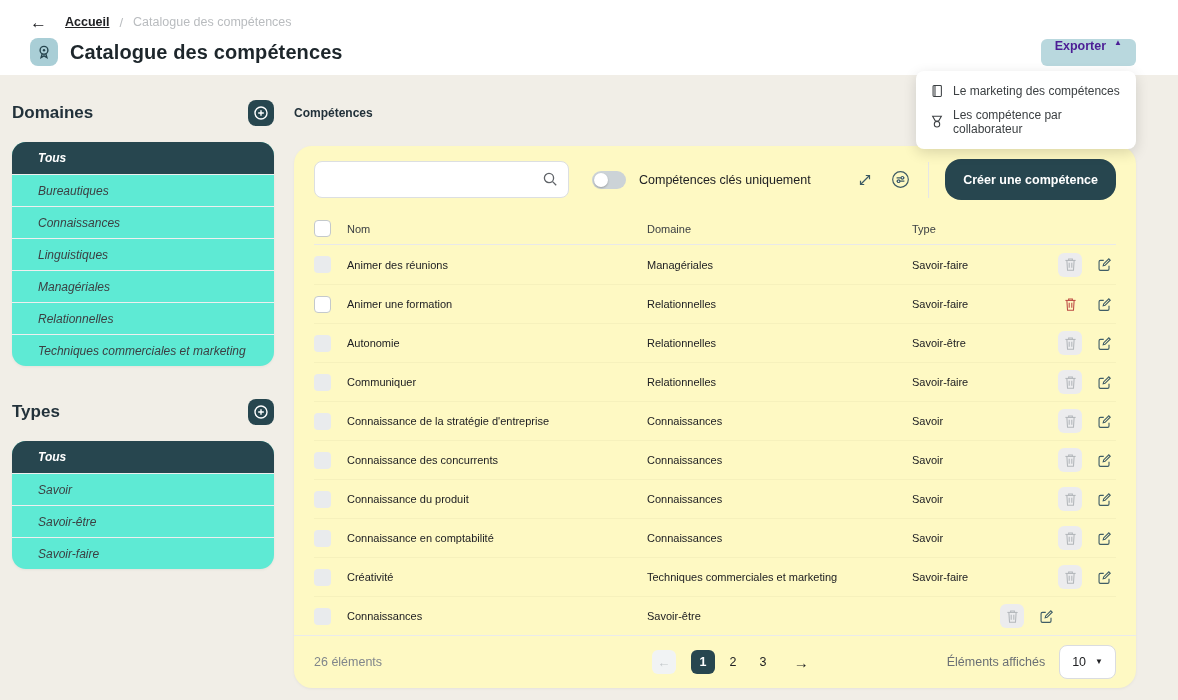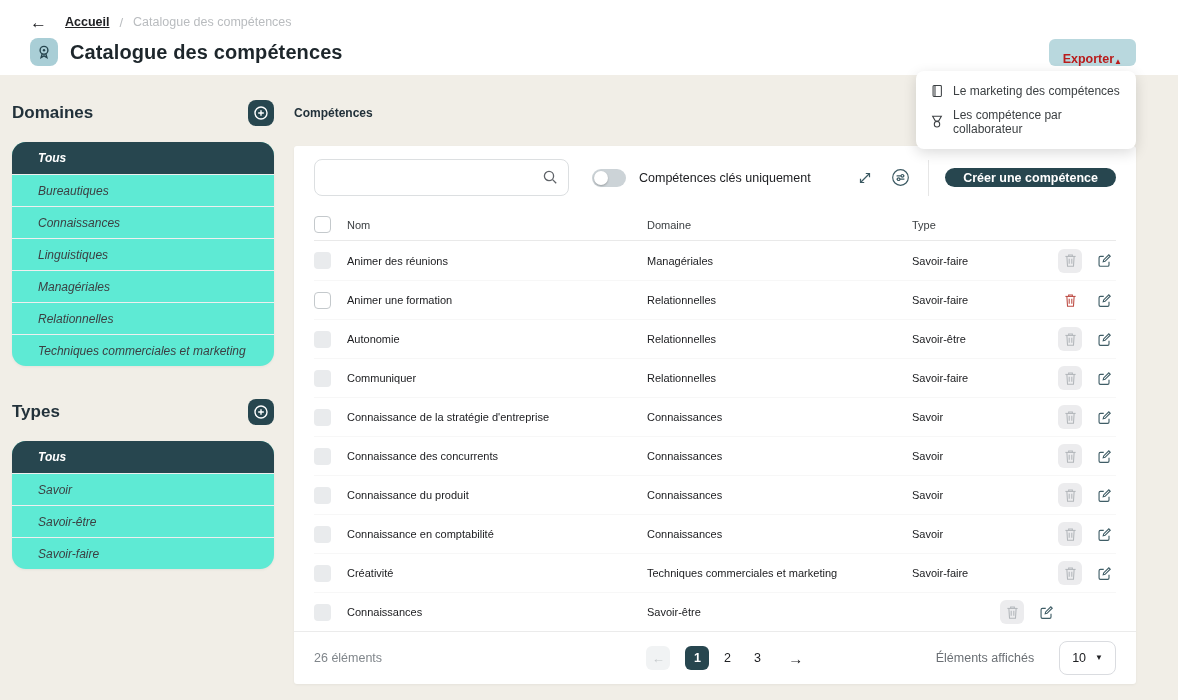--- a/index.html
+++ b/index.html
@@ -14,51 +14,51 @@
   
   .topbar { background:#fff; height:75px; padding:11px 42px 0 30px; }
   .crumb-row { display:flex; align-items:center; gap:10px; height:22px; }
   .back-arrow { font-size:17px; color:#202124; cursor:pointer; line-height:1; }
   .crumb-home { font-size:12.5px; font-weight:700; text-decoration:underline; color:#202124; cursor:pointer; margin-left:8px; }
   .crumb-sep { color:#b9bcbf; font-size:13px; }
   .crumb-cur { font-size:12.5px; color:#b9bcbf; }
   .title-row { display:flex; align-items:center; margin-top:5px; }
   .title-tile { width:28px; height:28px; border-radius:8px; background:#a9ced6; display:flex; align-items:center; justify-content:center; color:#27464f; }
   .page-title { font-size:20px; font-weight:700; margin-left:12px; letter-spacing:.1px; color:#1d262b; }
-  .export-btn { margin-left:auto; background:#b9d8de; color:#b91c1c; border:none; border-radius:6px; height:27px; padding:0 14px; font-family:inherit; font-size:12.5px; font-weight:700; display:flex; align-items:flex-end; cursor:pointer; }
+  .export-btn { margin-left:auto; background:#b9d8de; color:#4c1d95; border:none; border-radius:6px; height:27px; padding:0 14px; font-family:inherit; font-size:12.5px; font-weight:700; display:flex; align-items:flex-start; gap:8px; cursor:pointer; }
   .caret-up { font-size:8px; line-height:1; }
   
   .export-menu { position:absolute; top:71px; right:42px; width:220px; background:#fff; border-radius:8px; box-shadow:0 4px 14px rgba(0,0,0,.14); padding:8px 0; z-index:50; }
   .export-item { display:flex; align-items:center; gap:9px; padding:5px 14px; font-size:12px; color:#3c4043; cursor:pointer; }
   .export-item svg { flex:0 0 auto; color:#3c4043; }
   
   .content { display:flex; padding:25px 42px 0 12px; gap:20px; }
   .sidebar { width:262px; flex:0 0 262px; }
   .main { flex:1; min-width:0; }
   .section-head { display:flex; align-items:center; justify-content:space-between; margin-bottom:16px; height:26px; }
   .section-title { font-size:17px; font-weight:700; color:#22313a; }
   .plus-btn { width:26px; height:26px; border-radius:8px; background:#27464f; border:none; display:flex; align-items:center; justify-content:center; cursor:pointer; }
   .filter-card { background:#5eead4; border-radius:14px; overflow:hidden; box-shadow:0 1px 3px rgba(0,0,0,.05); margin-bottom:33px;font-style:italic; }
   .filter-item { height:32px; display:flex; align-items:center; padding:0 14px 0 26px; font-size:12px; color:#3c4043; border-top:1px solid #efefef; cursor:pointer; }
   .filter-item:first-child { border-top:none; }
   .filter-item.selected { background:#27464f; color:#fff; font-weight:700; }
   
-  .main-card { background:#ffffff; border-radius:3px; box-shadow:0 1px 3px rgba(0,0,0,.05); }
+  .main-card { background:#fef9c3; border-radius:18px; box-shadow:0 1px 3px rgba(0,0,0,.05); }
   .toolbar { display:flex; align-items:center; padding:13px 20px; }
   .search-wrap { position:relative; width:255px; }
   .search-input { width:255px; height:37px; border:1px solid #dcdfe1; border-radius:8px; padding:0 36px 0 12px; font-family:inherit; font-size:13px; outline:none; background:#fff; }
   .search-icon { position:absolute; right:11px; top:10px; }
   .toggle-wrap { display:flex; align-items:center; gap:13px; margin-left:23px; }
   .toggle { width:34px; height:18px; border-radius:10px; background:#ccd3d7; position:relative; cursor:pointer; flex:0 0 auto; }
   .toggle-knob { position:absolute; left:2px; top:2px; width:14px; height:14px; border-radius:50%; background:#fff; box-shadow:0 1px 2px rgba(0,0,0,.25); }
   .toggle-label { font-size:12.5px; color:#202124; }
   .tool-icons { margin-left:auto; display:flex; align-items:center; }
   .icon-btn { background:none; border:none; cursor:pointer; display:flex; align-items:center; justify-content:center; padding:4px; }
   .v-div { width:1px; height:36px; background:#e6e6e6; margin:0 16px 0 14px; }
-  .create-btn { background:#27464f; color:#fff; border:none; border-radius:16px; height:19px; padding:0 18px; font-family:inherit; font-size:12.5px; font-weight:700; cursor:pointer; }
+  .create-btn { background:#27464f; color:#fff; border:none; border-radius:16px; height:41px; padding:0 18px; font-family:inherit; font-size:12.5px; font-weight:700; cursor:pointer; }
   
   .tbl { padding:0 20px; }
   .tbl-head, .tbl-row { display:grid; grid-template-columns:33px 300px 265px 1fr 58px; align-items:center; }
   .tbl-head { height:32px; border-bottom:1px solid #e9e9e9; font-size:11px; color:#3c4043; }
   .tbl-row { height:39px; border-top:1px solid rgba(0,0,0,.03); font-size:11px; color:#202124; }
   .tbl-row:first-of-type { border-top:none; }
   .cb { width:17px; height:17px; border-radius:4px; }
   .cb.bordered { background:#fff; border:1.5px solid #c4c9cc; cursor:pointer; }
   .cb.flat { background:#e9ebed; }
   .row-actions { display:flex; align-items:center; gap:10px; justify-content:flex-end; }
@@ -67,21 +67,21 @@
   .trash-btn.enabled { color:#bd4b43; }
   .edit-btn { width:24px; height:24px; border:none; background:transparent; display:flex; align-items:center; justify-content:center; color:#3f5d66; cursor:pointer; }
   
   .tbl-footer { border-top:1px solid #ebebeb; height:53px; display:flex; align-items:center; padding:0 20px; }
   .count-label { font-size:12.5px; color:#80868b; width:200px; }
   .pager { flex:1; display:flex; align-items:center; justify-content:center; gap:9px; }
   .pg-prev { width:24px; height:24px; border-radius:6px; background:#f1f3f4; border:none; color:#c3c7ca; font-size:13px; display:flex; align-items:center; justify-content:center; cursor:default; }
   .pg-num { min-width:24px; height:24px; border:none; background:transparent; border-radius:6px; font-family:inherit; font-size:12.5px; color:#202124; display:flex; align-items:center; justify-content:center; cursor:pointer; padding:0 4px; margin-left:6px; }
   .pg-num.current { background:#27464f; color:#fff; font-weight:700; margin-left:6px; }
   .pg-next { border:none; background:none; font-size:15px; color:#202124; cursor:pointer; margin-left:10px; }
-  .shown-wrap { display:flex; align-items:center; gap:25px; }
+  .shown-wrap { display:flex; align-items:center; gap:14px; }
   .shown-label { font-size:12.5px; color:#6b7075; }
   .size-select { border:1px solid #dadce0; border-radius:8px; height:34px; padding:0 12px; display:flex; align-items:center; gap:9px; font-size:12.5px; color:#202124; cursor:pointer; background:#fff; font-family:inherit; }
   .caret-down { font-size:8px; line-height:1; }
   h2.main-h { font-size:12px; font-weight:700; color:#22313a; margin-bottom:20px; height:26px; line-height:26px; }
 </style>
 </head>
 <body>
 
 <header class="topbar">
   <div class="crumb-row">

